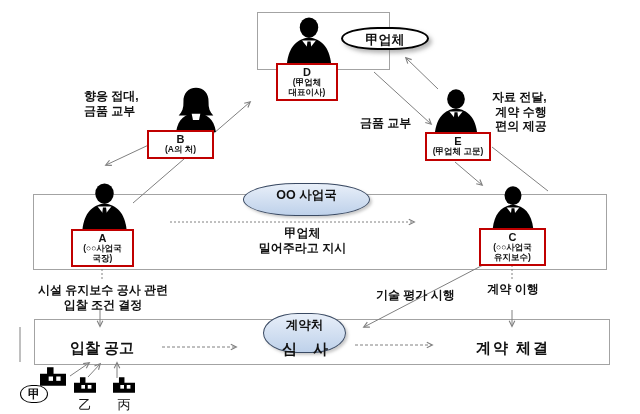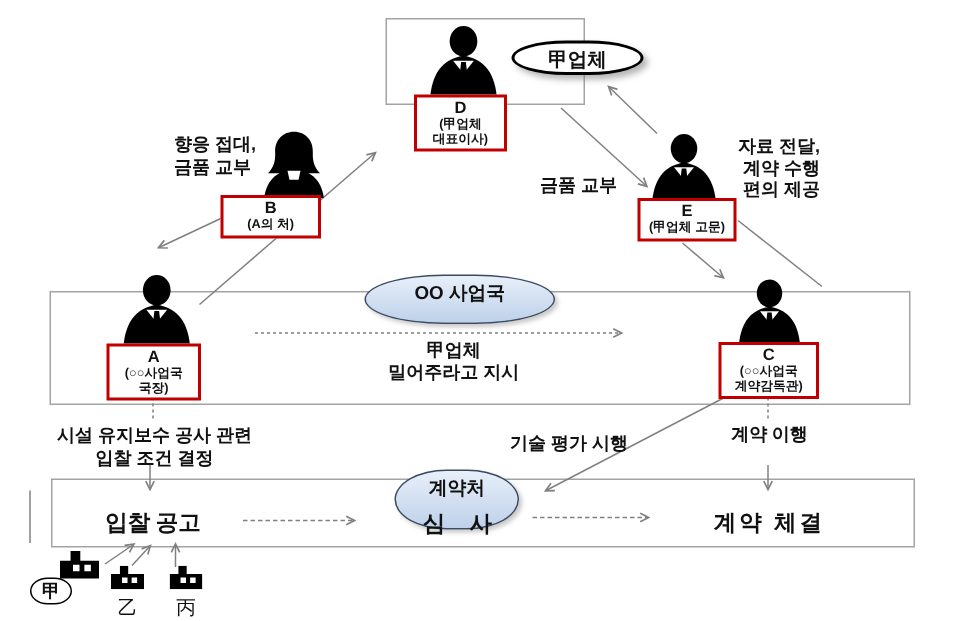--- a/index.html
+++ b/index.html
@@ -127,51 +127,51 @@
     <div class="prole">(甲업체 고문)</div>
   </div>
   <div class="plabel" style="left:71px;top:229px;width:63px;">
     <div class="pname">A</div>
     <div class="prole">(○○사업국</div>
     <div class="prole">국장)</div>
   </div>
   <div class="plabel" style="left:479px;top:228px;width:67px;">
     <div class="pname">C</div>
     <div class="prole">(○○사업국</div>
-    <div class="prole">계약감독관)</div>
+    <div class="prole">유지보수)</div>
   </div>
 
   <div class="oval oval-white" style="left:341px;top:27px;width:88px;height:23px;line-height:21px;">甲업체</div>
   <div class="oval oval-blue" style="left:243px;top:183px;width:127px;height:33px;line-height:22px;">OO 사업국</div>
   <div class="oval oval-blue" style="left:263px;top:313px;width:83px;height:40px;line-height:22px;">계약처</div>
 
-  <div class="note" style="left:84px;top:89px;margin-left:32px;">
+  <div class="note" style="left:84px;top:89px;">
     <div>향응 접대,</div>
     <div>금품 교부</div>
   </div>
   <div class="note" style="left:360px;top:116px;">금품 교부</div>
   <div class="note" style="left:492px;top:90px;text-align:right;">
     <div>자료 전달,</div>
     <div>계약 수행</div>
     <div>편의 제공</div>
   </div>
   <div class="note center" style="left:230px;top:226px;width:145px;">
     <div>甲업체</div>
     <div>밀어주라고 지시</div>
   </div>
   <div class="note center" style="left:18px;top:283px;width:170px;">
     <div>시설 유지보수 공사 관련</div>
     <div>입찰 조건 결정</div>
   </div>
-  <div class="note" style="left:340px;top:288px;">기술 평가 시행</div>
-  <div class="note center" style="left:440px;top:282px;width:146px;font-family:Liberation Serif, serif;">
+  <div class="note" style="left:376px;top:288px;">기술 평가 시행</div>
+  <div class="note center" style="left:440px;top:282px;width:146px;">
     <div>계약 이행</div>
   </div>
 
-  <div class="proc" style="left:52px;top:339px;width:100px;font-family:Liberation Serif, serif;">입찰 공고</div>
+  <div class="proc" style="left:52px;top:339px;width:100px;">입찰 공고</div>
   <div class="proc" style="left:258px;top:340px;width:100px;letter-spacing:6px;">심 사</div>
   <div class="proc" style="left:452px;top:339px;width:122px;letter-spacing:2px;">계약 체결</div>
 
   <svg class="person" style="left:40px;top:367px;width:26px;height:19px;">
       <use href="#factory"></use>
     </svg>
   <svg class="person" style="left:74px;top:377px;width:22px;height:16px;">
       <use href="#factory"></use>
     </svg>
   <svg class="person" style="left:113px;top:377px;width:22px;height:16px;">

